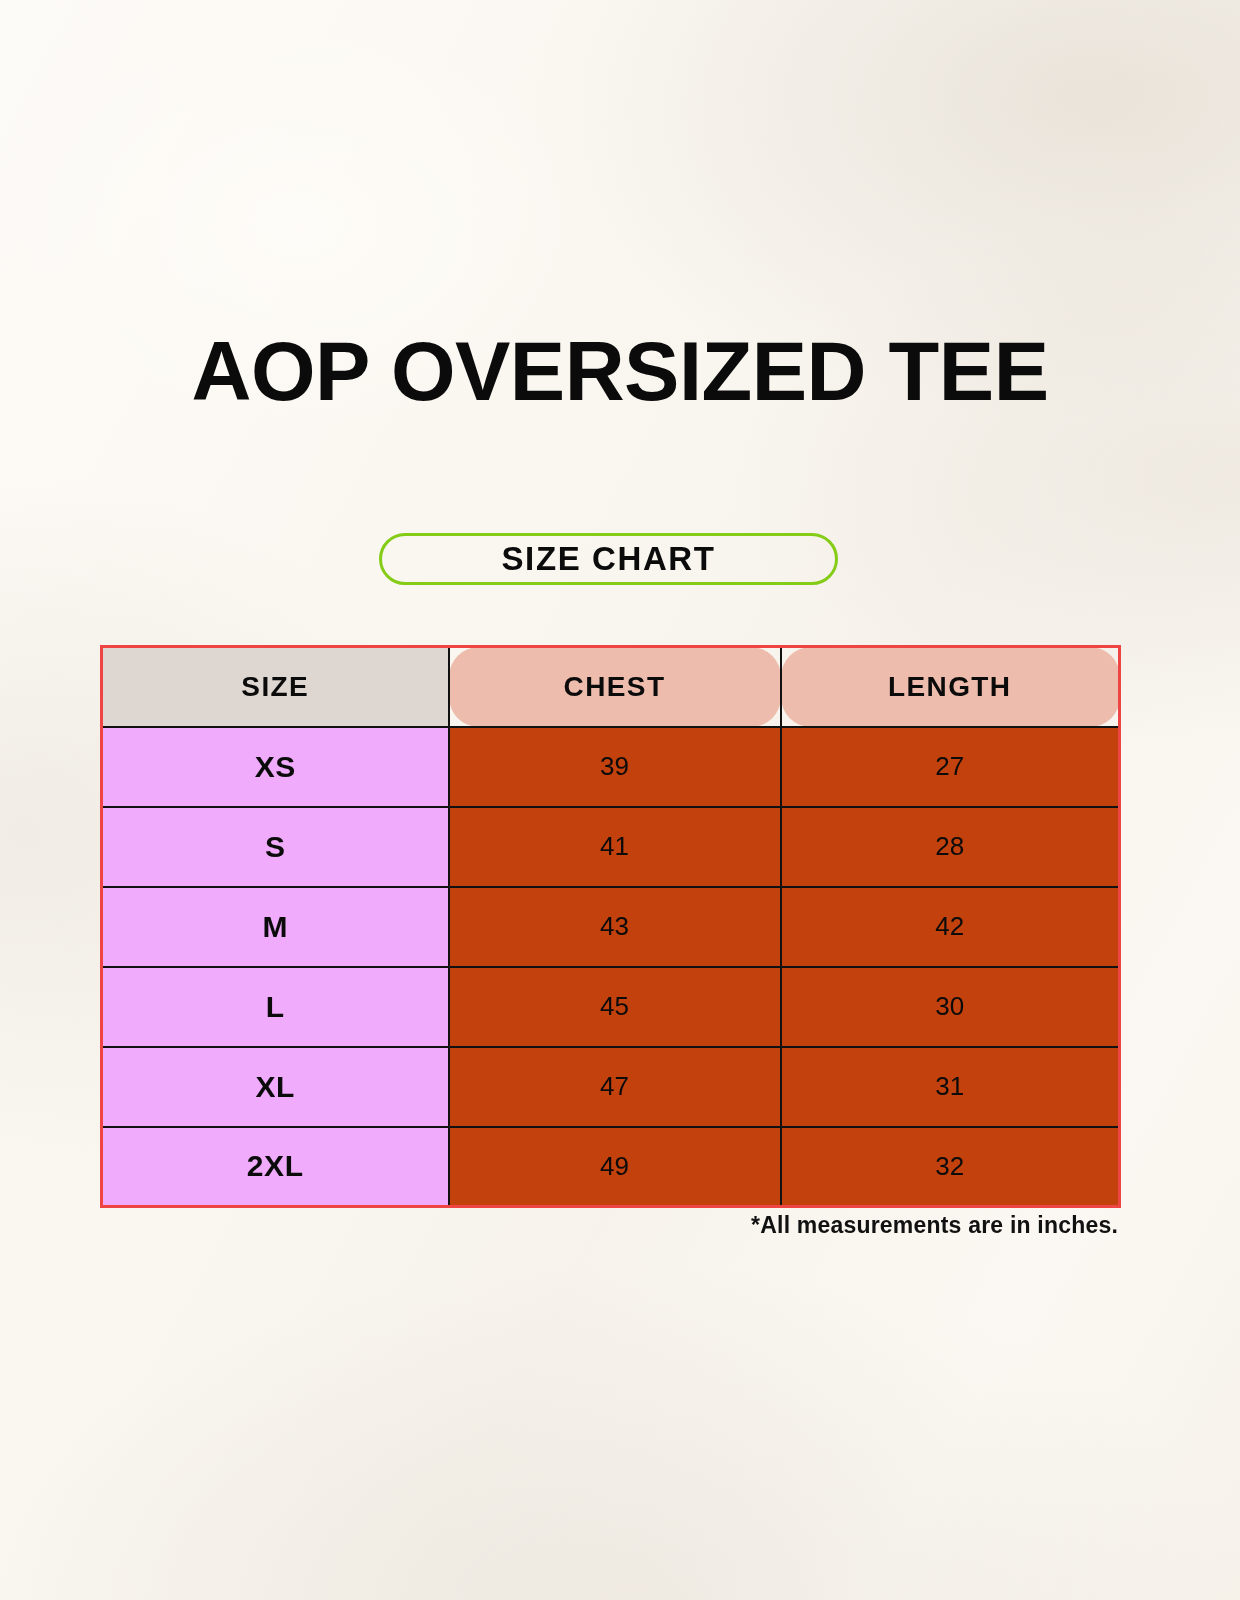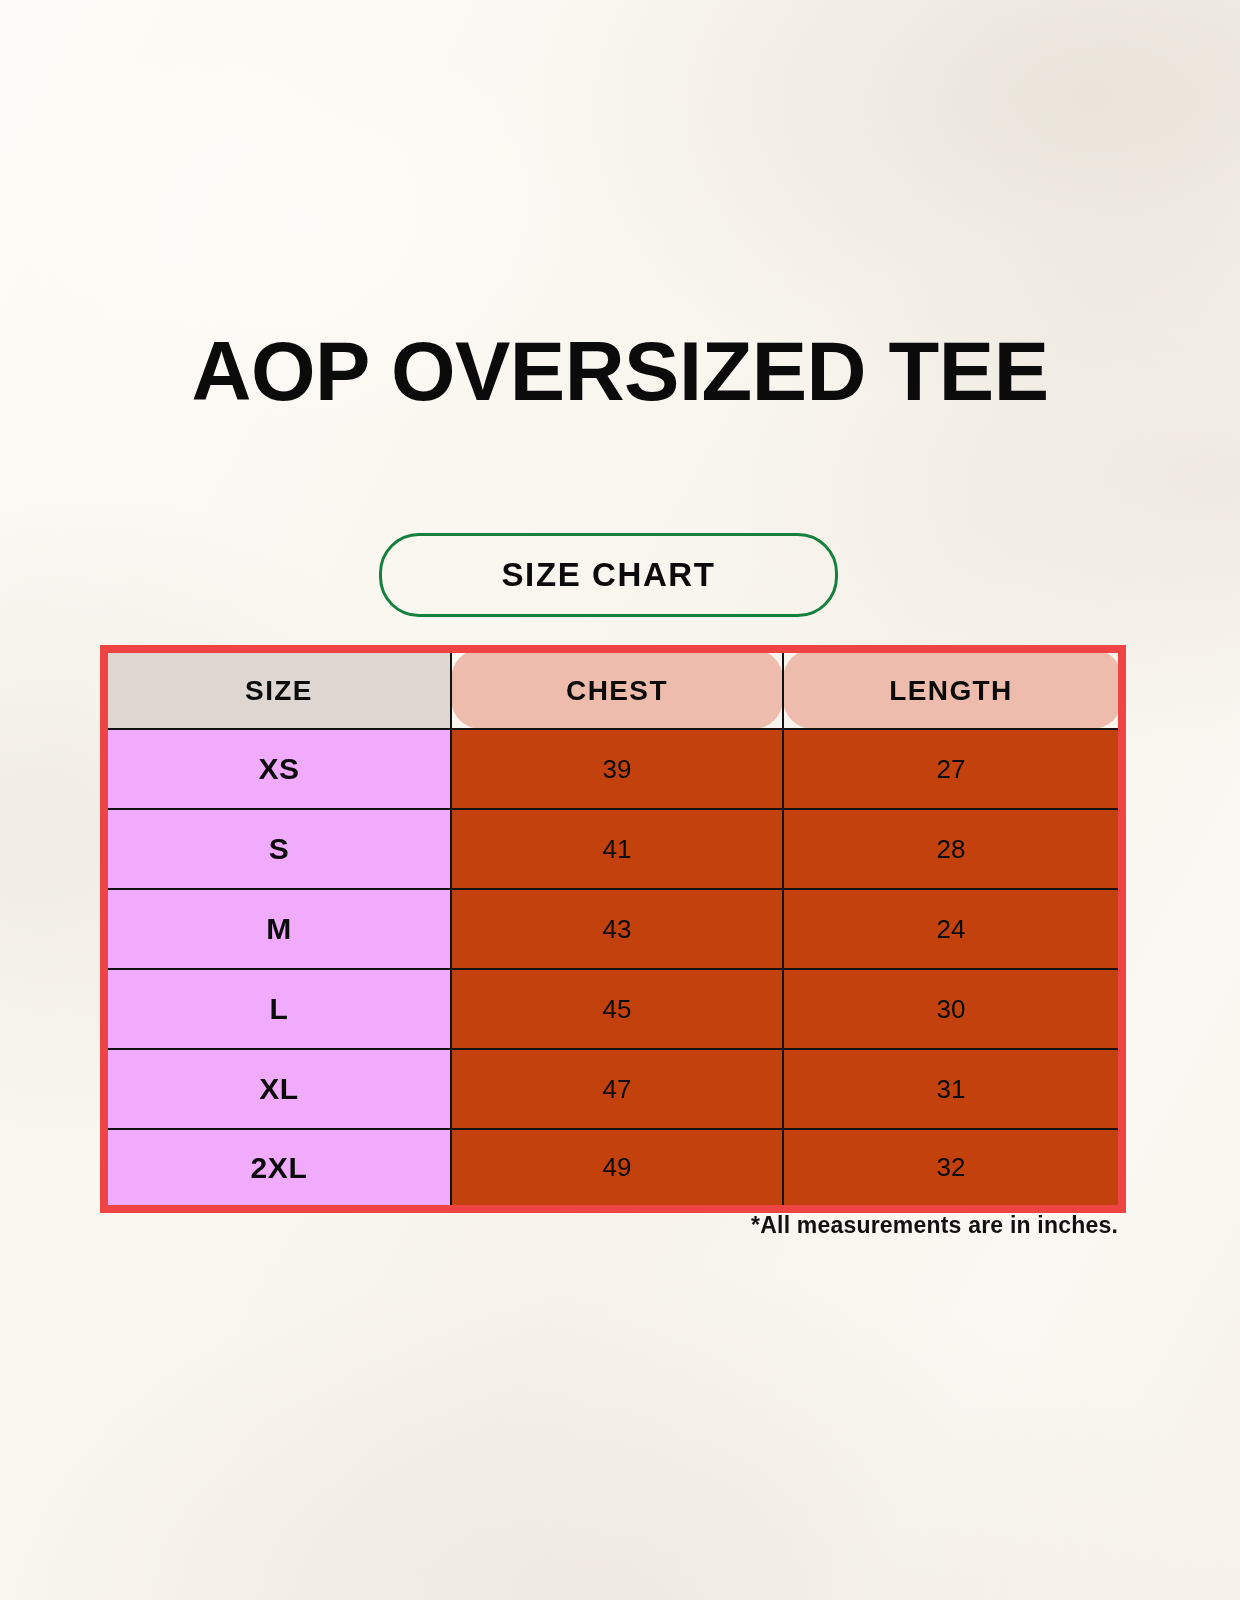--- a/index.html
+++ b/index.html
@@ -52,22 +52,22 @@
     letter-spacing: -0.5px;
     color: #0B0B0B;
   }
 
   
   .badge {
     position: absolute;
     left: 379px;
     top: 533px;
     width: 459px;
-    height: 84px;
-    border: 3px solid #15803d;
+    height: 52px;
+    border: 3px solid #84cc16;
     border-radius: 40px;
     background: transparent;
     display: flex;
     align-items: center;
     justify-content: center;
   }
   .badge-label {
     font-size: 33px;
     font-weight: 700;
     letter-spacing: 1.6px;
@@ -79,21 +79,21 @@
     position: absolute;
     left: 100px;
     top: 645px;
     width: 1018px;
   }
 
   table.size-table {
     width: 100%;
     border-collapse: collapse;
     table-layout: fixed;
-    border: 8px solid #ef4444;
+    border: 3px solid #ef4444;
   }
 
   table.size-table col.c-size   { width: 347px; }
   table.size-table col.c-chest  { width: 332px; }
   table.size-table col.c-length { width: 339px; }
 
   table.size-table th,
   table.size-table td {
     border: 2px solid #111111;
     height: 80px;
@@ -171,21 +171,21 @@
           <td class="cell-val">27</td>
         </tr>
         <tr>
           <td class="cell-size">S</td>
           <td class="cell-val">41</td>
           <td class="cell-val">28</td>
         </tr>
         <tr>
           <td class="cell-size">M</td>
           <td class="cell-val">43</td>
-          <td class="cell-val">24</td>
+          <td class="cell-val">42</td>
         </tr>
         <tr>
           <td class="cell-size">L</td>
           <td class="cell-val">45</td>
           <td class="cell-val">30</td>
         </tr>
         <tr>
           <td class="cell-size">XL</td>
           <td class="cell-val">47</td>
           <td class="cell-val">31</td>

